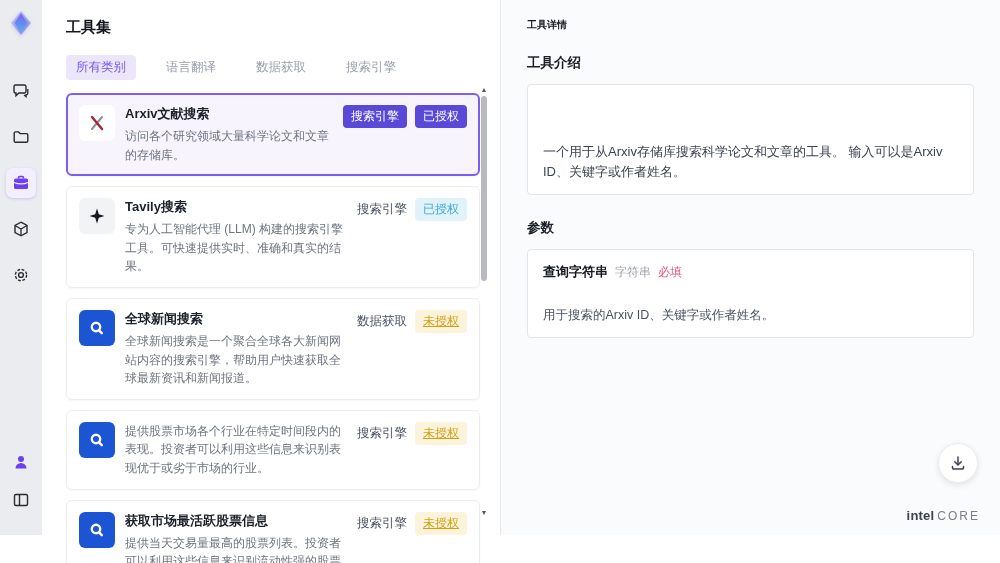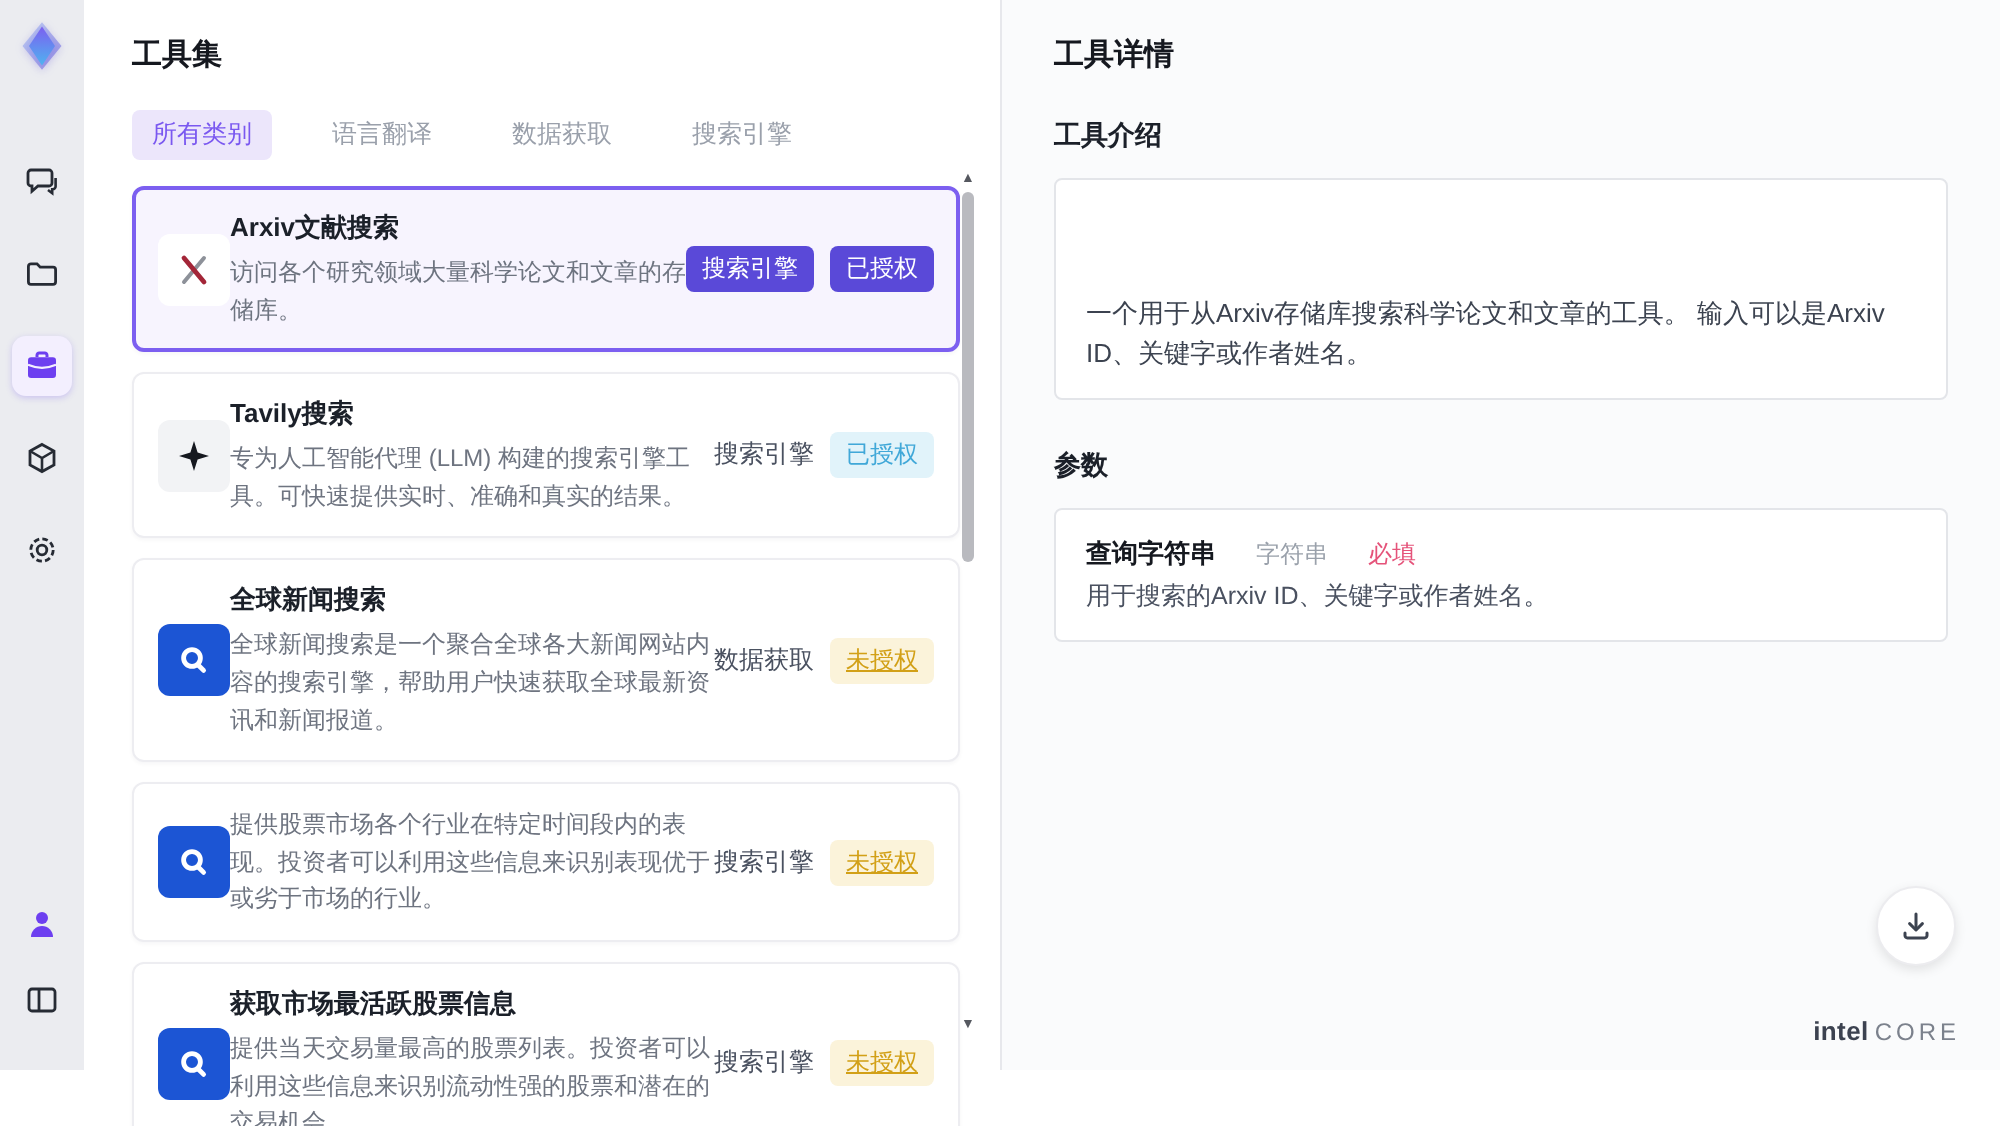--- a/index.html
+++ b/index.html
@@ -16,22 +16,22 @@
   .rail-spacer { flex:1; }
   .rail-bottom .rail-btn { margin-bottom:8px; }
 
   
   .list-panel { width:458px; flex:none; padding:18px 0 0 24px; position:relative; background:#fff; }
   .panel-title { font-size:15px; font-weight:bold; color:#15181f; }
   .tabs { display:flex; align-items:flex-end; gap:20px; margin-top:18px; }
   .tab { font-size:12.5px; color:#9aa0ab; cursor:pointer; padding:4px 10px; border-radius:4px; }
   .tab.active { background:#ece6fb; color:#7a58f0; }
   .cards { margin-top:13px; width:414px; display:flex; flex-direction:column; gap:10px; }
-  .card { display:flex; padding:11px 12px; border:1px solid #ededf1; border-radius:6px; background:#fff;
-          box-shadow:0 1px 2px rgba(20,20,40,.04); cursor:pointer; align-items:center; }
+  .card { display:flex; gap:10px; padding:11px 12px; border:1px solid #ededf1; border-radius:6px; background:#fff;
+          box-shadow:0 1px 2px rgba(20,20,40,.04); cursor:pointer; align-items:flex-start; }
   .card.selected { border:2px solid #7c5ff0; background:#f7f4fe; padding:10px 11px; }
   .tool-icon { width:36px; height:36px; border-radius:6px; flex:none; display:grid; place-items:center; }
   .tool-icon.arxiv { background:#ffffff; }
   .tool-icon.gray  { background:#f2f3f5; }
   .tool-icon.blue  { background:#1c55d4; }
   .tool-text { flex:1; min-width:0; }
   .tool-title { font-size:13px; font-weight:bold; color:#1b2029; margin-bottom:4px; }
   .tool-desc { font-size:12px; color:#6e7480; line-height:1.55; }
   .tool-meta { flex:none; display:flex; gap:8px; align-items:center; }
   .cat-text { font-size:12.5px; color:#4a5160; }
@@ -42,25 +42,25 @@
 
   
   .scrollbar { position:absolute; right:12px; top:86px; bottom:6px; width:8px; }
   .scroll-arrow { position:absolute; left:0; width:8px; font-size:7px; color:#55585f; text-align:center; line-height:8px; }
   .scroll-arrow.up { top:0; }
   .scroll-arrow.down { bottom:12px; }
   .scroll-thumb { position:absolute; left:1px; top:10px; width:6px; height:185px; background:#b9babf; border-radius:3px; }
 
   
   .details-panel { flex:1; background:#fafbfc; border-left:1px solid #e7e8ec; padding:18px 26px; position:relative; }
-  .details-title { font-size:15px; font-weight:bold; color:#15181f; margin-bottom:22px; }
+  .details-title { font-size:10px; font-weight:bold; color:#15181f; margin-bottom:22px; }
   .section-heading { font-size:13.5px; font-weight:bold; color:#1b2029; margin-bottom:12px; }
   .info-box { background:#fff; border:1px solid #e3e5e9; border-radius:4px; padding:13px 15px; margin-bottom:24px; }
   .intro-text { font-size:13px; color:#3c4350; line-height:1.5;margin-top:44px; }
-  .param-head { display:flex; align-items:center; gap:20px; margin-bottom:4px; }
+  .param-head { display:flex; align-items:center; gap:7px; margin-bottom:26px; }
   .param-name { font-size:13px; font-weight:bold; color:#15181f; }
   .param-type { font-size:12px; color:#9aa1ab; }
   .param-required { font-size:12px; color:#e5537a; }
   .param-desc { font-size:12.5px; color:#4a5160; }
 
   
   .download-fab { position:absolute; right:22px; bottom:52px; width:40px; height:40px; border-radius:50%;
                   background:#fff; border:1px solid #ececef; box-shadow:0 2px 6px rgba(0,0,0,.10);
                   display:grid; place-items:center; cursor:pointer; }
   .intel-brand { position:absolute; right:20px; bottom:12px; display:flex; align-items:baseline; gap:3px; }

